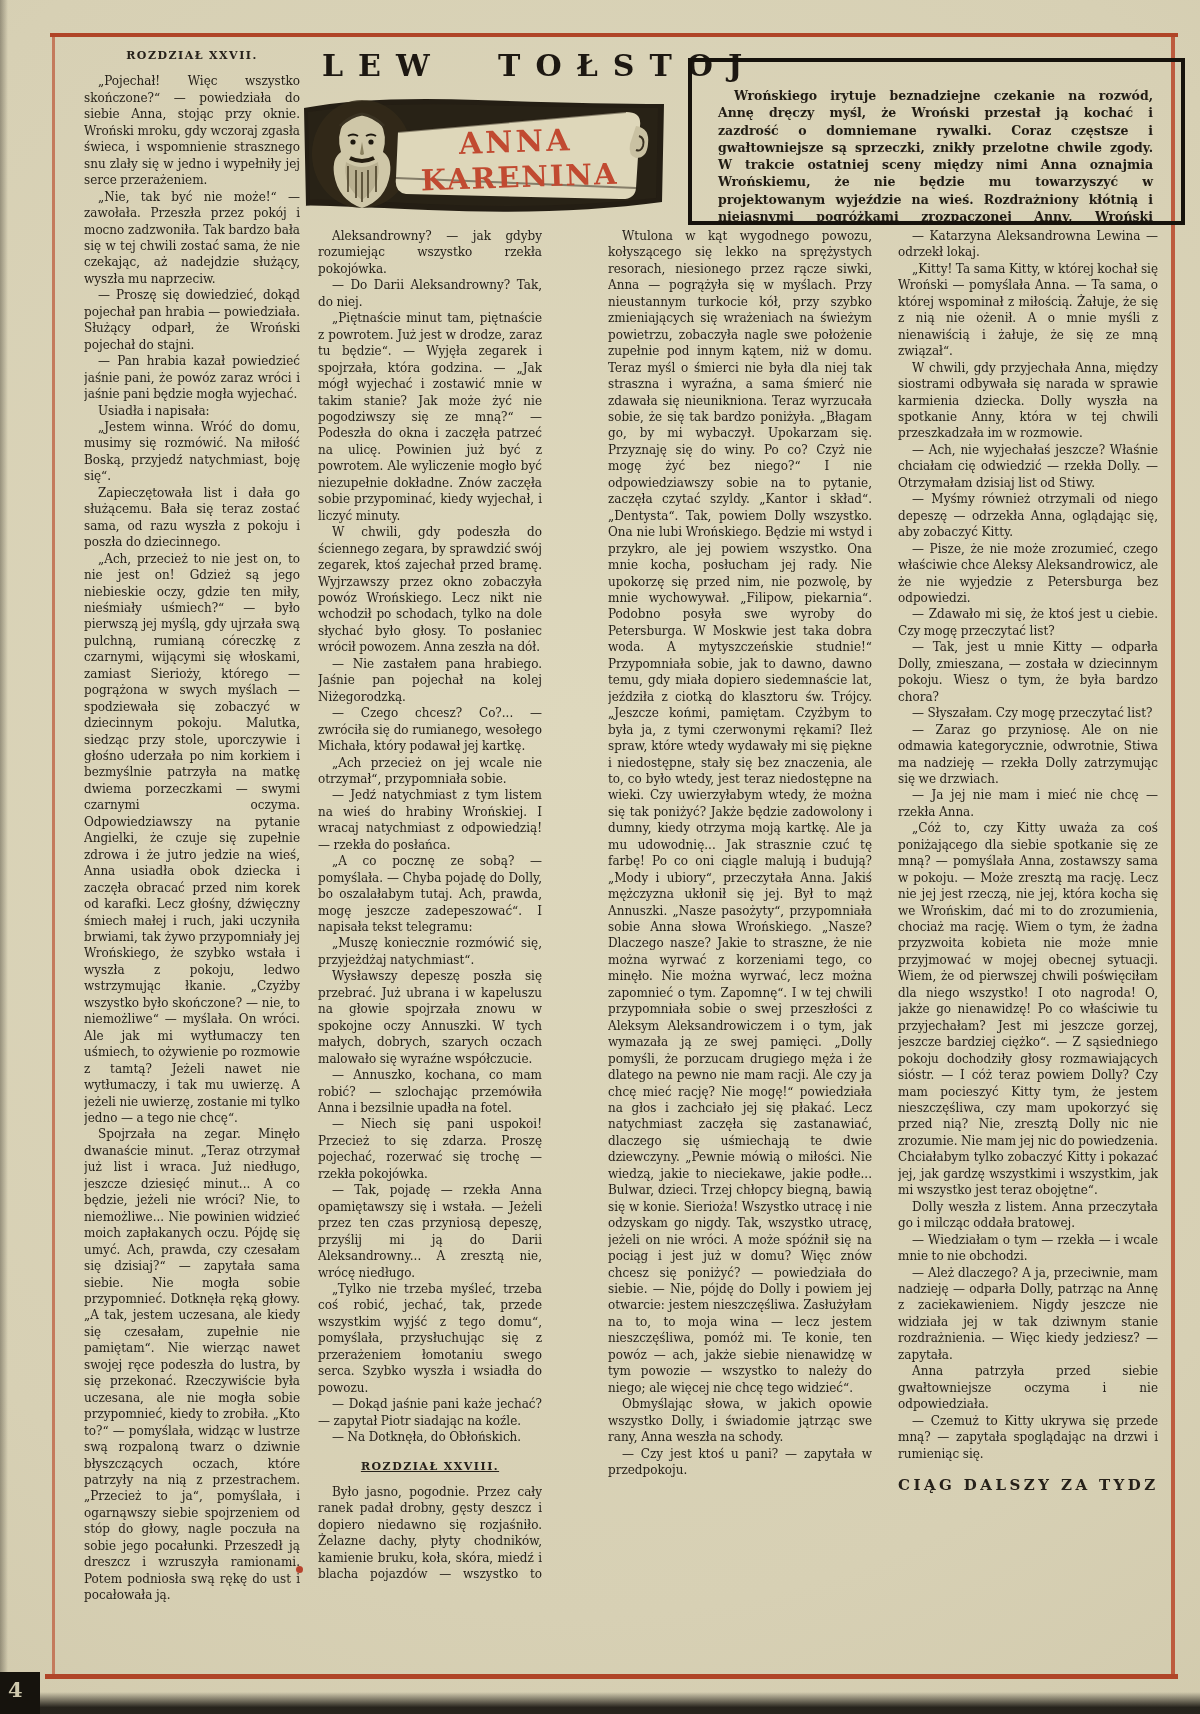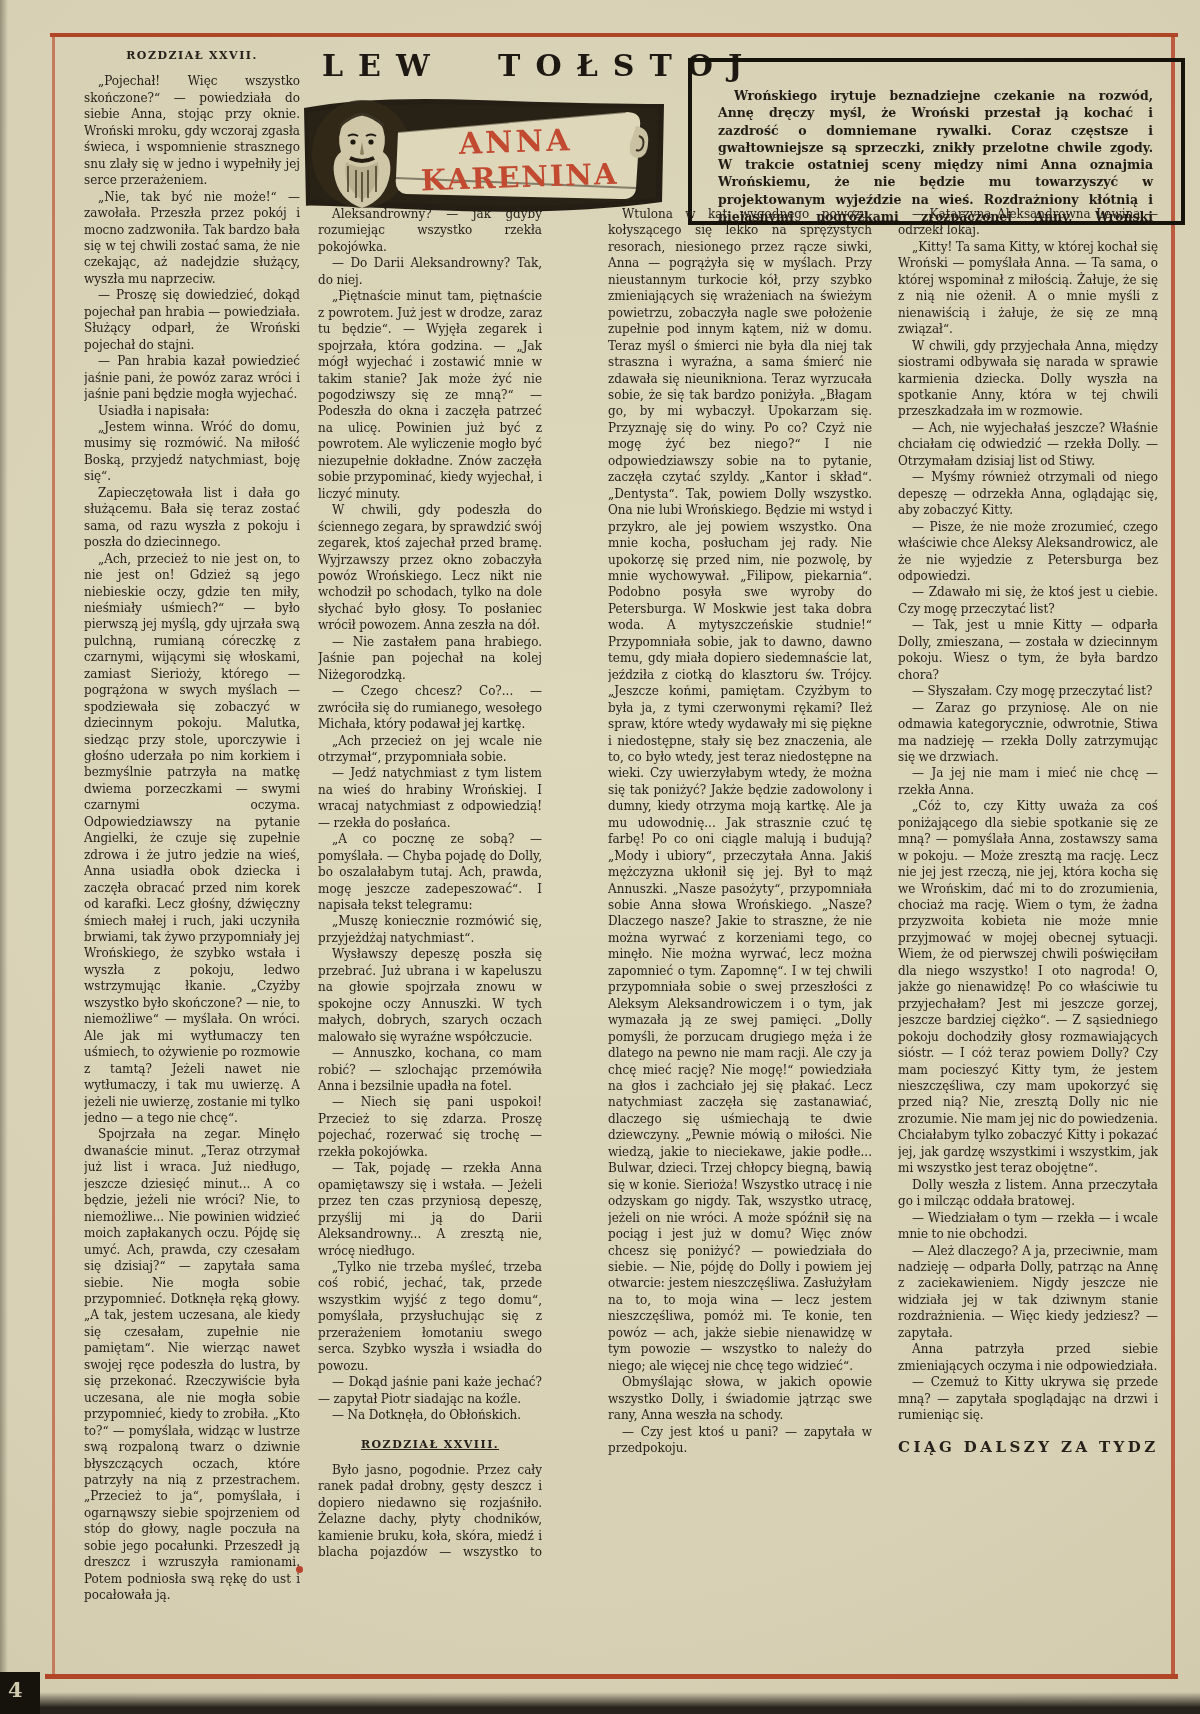--- a/index.html
+++ b/index.html
@@ -28,21 +28,21 @@
     position:absolute;left:688px;top:58px;width:497px;height:167px;
     box-sizing:border-box;border:4px solid #16120c;
     padding:13px 16px 10px 14px;
     font-size:12.5px;line-height:17.3px;font-weight:bold;
     text-align:justify;word-spacing:3px;color:#211c14;
     overflow:hidden;
   }
   .summary-box p{margin:12px;text-indent:16px;}
 
   .col{
-    position:absolute;top:206px;
+    position:absolute;top:228px;
     font-size:12px;line-height:16.45px;
     text-align:justify;overflow:hidden;word-spacing:-0.3px;
   }
   .col .para{margin:0;text-indent:14px;}
   .col1{left:84px;top:46px;width:216px;height:1618px;}
   .col2{left:318px;width:224px;height:1356px;}
   .col3{left:608px;width:264px;height:1364px;}
   .col4{left:898px;width:260px;height:1404px;}
 
   .chapter-heading{
@@ -177,21 +177,21 @@
         <p class="para">— Pisze, że nie może zrozumieć, czego właściwie chce Aleksy Aleksandrowicz, ale że nie wyjedzie z Petersburga bez odpowiedzi.</p>
         <p class="para">— Zdawało mi się, że ktoś jest u ciebie. Czy mogę przeczytać list?</p>
         <p class="para">— Tak, jest u mnie Kitty — odparła Dolly, zmieszana, — została w dziecinnym pokoju. Wiesz o tym, że była bardzo chora?</p>
         <p class="para">— Słyszałam. Czy mogę przeczytać list?</p>
         <p class="para">— Zaraz go przyniosę. Ale on nie odmawia kategorycznie, odwrotnie, Stiwa ma nadzieję — rzekła Dolly zatrzymując się we drzwiach.</p>
         <p class="para">— Ja jej nie mam i mieć nie chcę — rzekła Anna.</p>
         <p class="para">„Cóż to, czy Kitty uważa za coś poniżającego dla siebie spotkanie się ze mną? — pomyślała Anna, zostawszy sama w pokoju. — Może zresztą ma rację. Lecz nie jej jest rzeczą, nie jej, która kocha się we Wrońskim, dać mi to do zrozumienia, chociaż ma rację. Wiem o tym, że żadna przyzwoita kobieta nie może mnie przyjmować w mojej obecnej sytuacji. Wiem, że od pierwszej chwili poświęciłam dla niego wszystko! I oto nagroda! O, jakże go nienawidzę! Po co właściwie tu przyjechałam? Jest mi jeszcze gorzej, jeszcze bardziej ciężko“. — Z sąsiedniego pokoju dochodziły głosy rozmawiających sióstr. — I cóż teraz powiem Dolly? Czy mam pocieszyć Kitty tym, że jestem nieszczęśliwa, czy mam upokorzyć się przed nią? Nie, zresztą Dolly nic nie zrozumie. Nie mam jej nic do powiedzenia. Chciałabym tylko zobaczyć Kitty i pokazać jej, jak gardzę wszystkimi i wszystkim, jak mi wszystko jest teraz obojętne“.</p>
         <p class="para">Dolly weszła z listem. Anna przeczytała go i milcząc oddała bratowej.</p>
         <p class="para">— Wiedziałam o tym — rzekła — i wcale mnie to nie obchodzi.</p>
         <p class="para">— Ależ dlaczego? A ja, przeciwnie, mam nadzieję — odparła Dolly, patrząc na Annę z zaciekawieniem. Nigdy jeszcze nie widziała jej w tak dziwnym stanie rozdrażnienia. — Więc kiedy jedziesz? — zapytała.</p>
-        <p class="para">Anna patrzyła przed siebie zmieniających oczyma i nie odpowiedziała.</p>
+        <p class="para">Anna patrzyła przed siebie gwałtowniejsze oczyma i nie odpowiedziała.</p>
         <p class="para">— Czemuż to Kitty ukrywa się przede mną? — zapytała spoglądając na drzwi i rumieniąc się.</p>
       </div>
     <div class="serial-footer">CIĄG DALSZY ZA TYDZIEŃ</div>
   </div>
 
   <div class="red-dot"></div>
 
   <div class="bottom-shade"></div>
   <div class="corner-block">
     <span class="pagenum">4</span>

